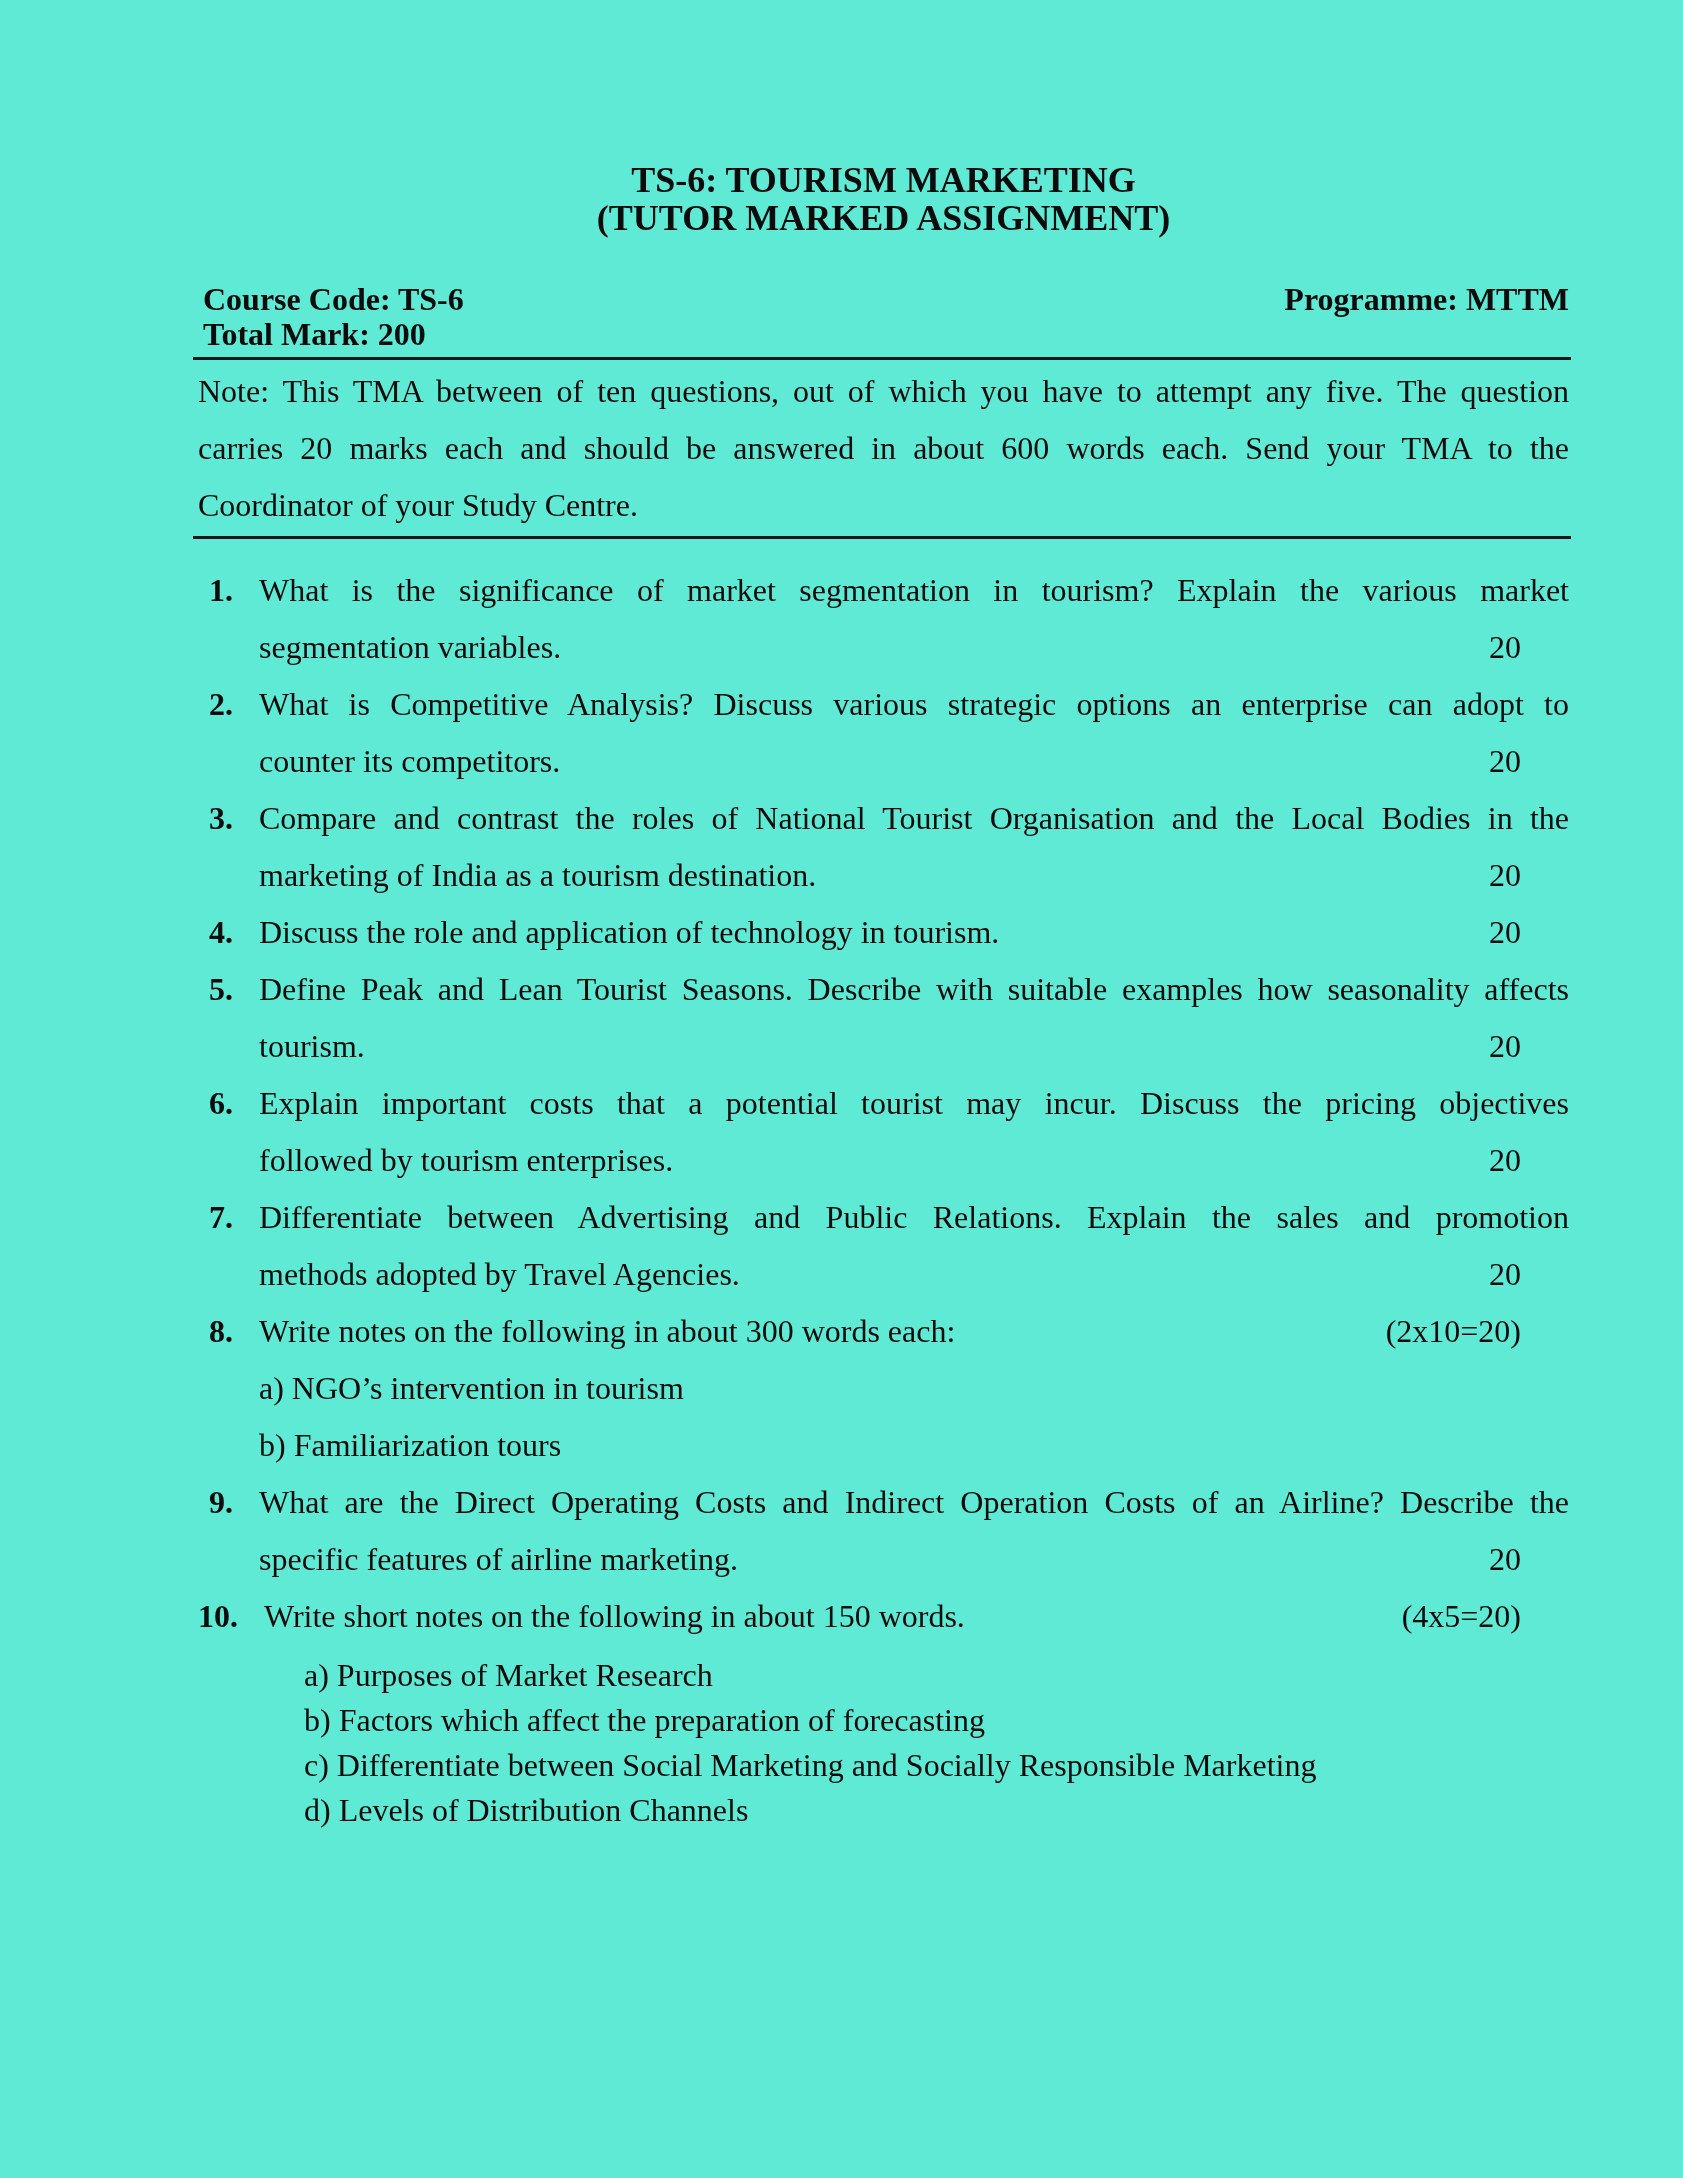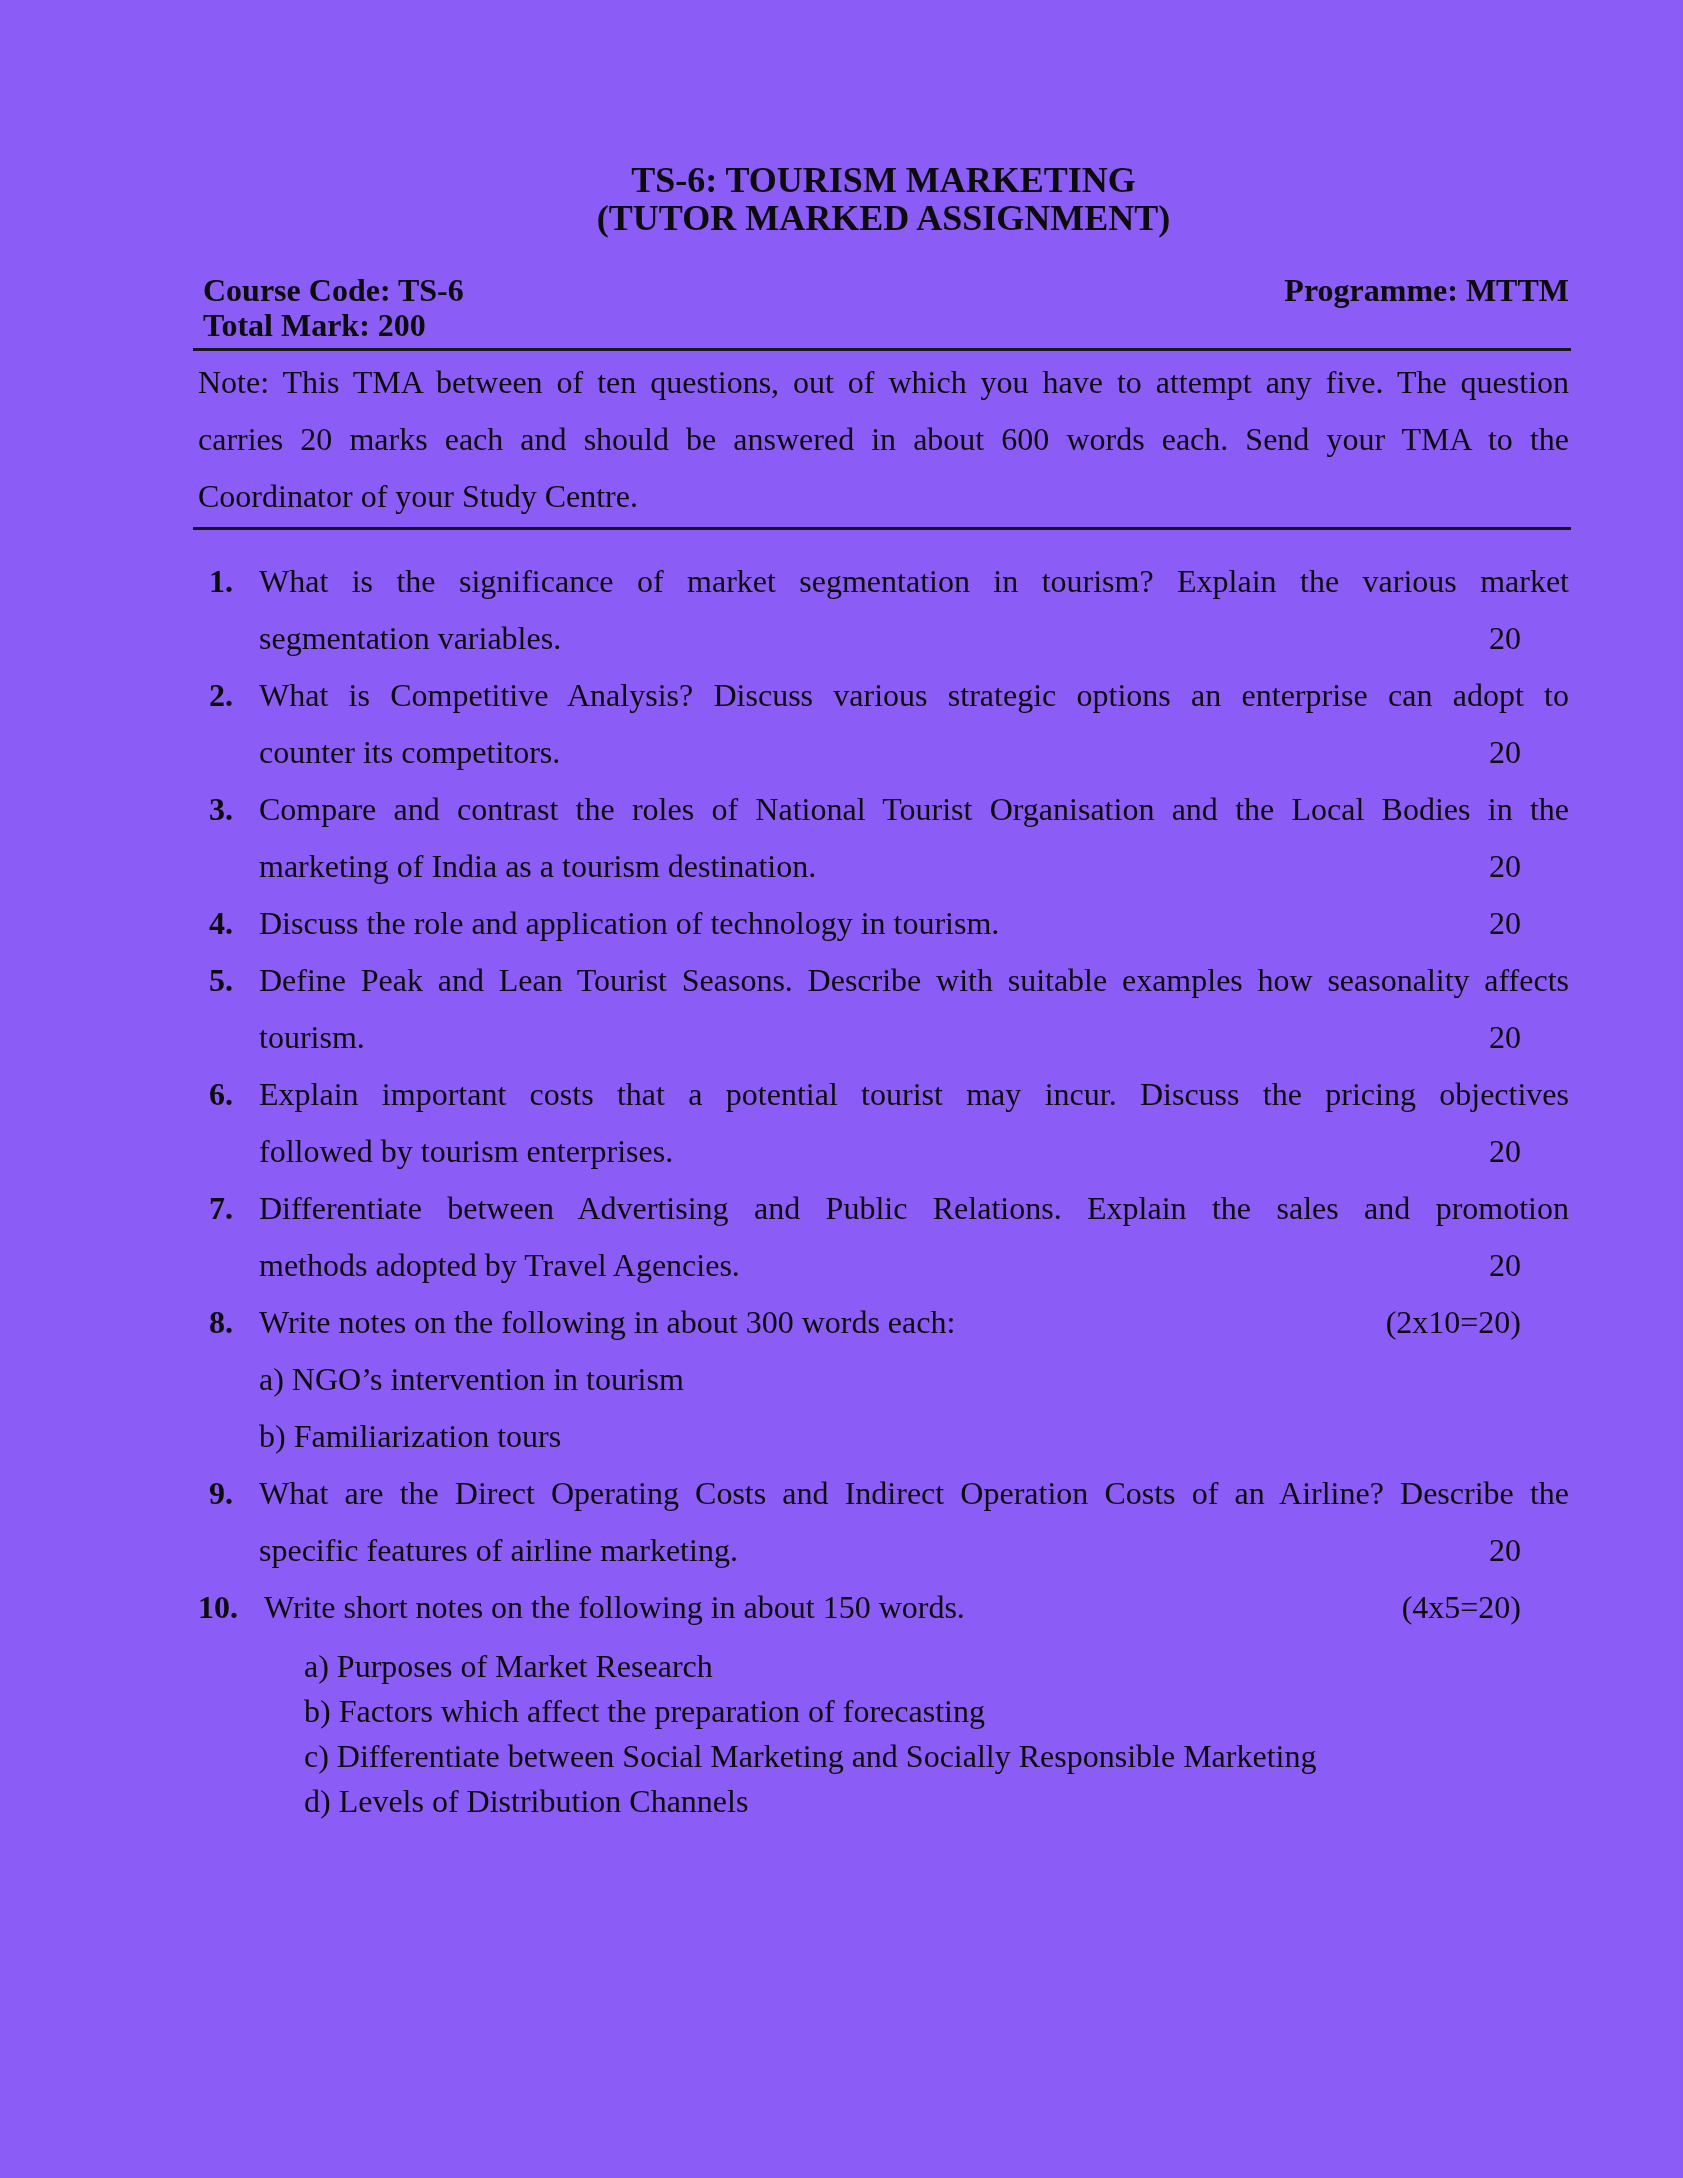--- a/index.html
+++ b/index.html
@@ -1,28 +1,28 @@
 <!DOCTYPE html>
 <html><head>
 <meta charset="utf-8">
 <style>
   html,body { margin:0; padding:0; background:#e8e8e8; }
   .page {
     position:relative;
     width:1683px; height:2178px;
     margin:0 auto;
-    background:#8b5cf6;
+    background:#5eead4;
     box-sizing:border-box;
     padding:161px 114px 0 198px;
     font-family:"Liberation Serif", serif;
     color:#0c0c0c;
     overflow:hidden;
   }
   .title-block { text-align:center; font-weight:700; font-size:36px; line-height:38px; }
-  .header-block { margin-top:36px; font-size:32px; font-weight:700; line-height:35px; }
+  .header-block { margin-top:45px; font-size:32px; font-weight:700; line-height:35px; }
   .header-row { display:flex; justify-content:space-between; padding-left:5px; }
   .rule { border-top:3px solid #181818; margin-left:-5px; margin-right:-2px; }
   .rule-top { margin-top:5px; }
   .rule-mid { margin-top:2px; }
   .note-block { margin-top:3px; font-size:32px; line-height:57px; }
   .fill { text-align:justify; text-align-last:justify; text-justify:inter-word; }
   .questions-block { margin-top:23px; font-size:32px; line-height:57px; }
   .q-row { display:flex; }
   .q-num {
     flex:0 0 61px; box-sizing:border-box;

